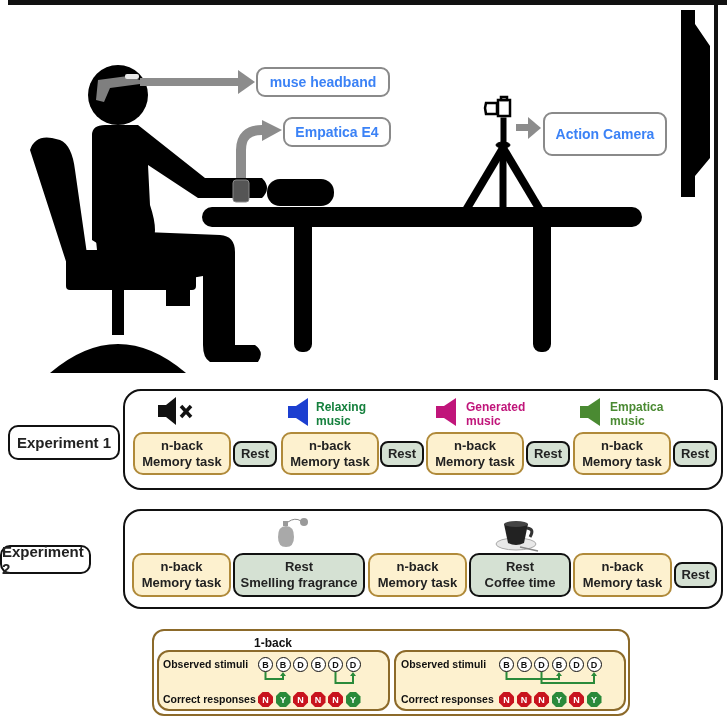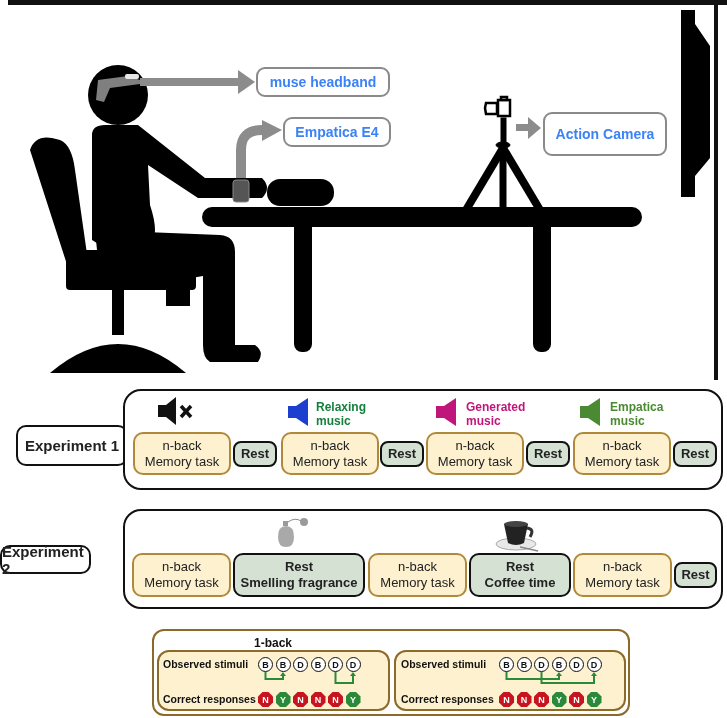--- a/index.html
+++ b/index.html
@@ -10,21 +10,21 @@
     color: #3b82f6; font-weight: bold; font-size: 14px; display: flex; align-items: center; justify-content: center;
     box-sizing: border-box;
   }
   .panel { position: absolute; border: 2px solid #111; border-radius: 18px; background: #fff; box-sizing: border-box; }
   .exp-label {
     position: absolute; border: 2px solid #111; border-radius: 10px; background: #fff; box-sizing: border-box;
     font-weight: bold; font-size: 15px; color: #222; display: flex; align-items: center; justify-content: center;
   }
   .task {
     position: absolute; box-sizing: border-box; border: 2px solid #b08a3a; border-radius: 10px; background: #fdf1cf;
-    font-weight: normal; font-size: 13px; color: #222; display: flex; flex-direction: column; align-items: center; justify-content: center; line-height: 16px; text-align: center;
+    font-weight: bold; font-size: 13px; color: #222; display: flex; flex-direction: column; align-items: center; justify-content: center; line-height: 16px; text-align: center;
   }
   .rest {
     position: absolute; box-sizing: border-box; border: 2px solid #111; border-radius: 8px; background: #d5e1d3;
     font-weight: bold; font-size: 13px; color: #222; display: flex; flex-direction: column; align-items: center; justify-content: center; line-height: 16px; text-align: center;
   }
   .music-label { position: absolute; font-weight: bold; font-size: 12px; line-height: 14px; }
   .nback-outer { position: absolute; box-sizing: border-box; border: 2px solid #8c6a2a; border-radius: 12px; background: #fff; }
   .nback-inner { position: absolute; box-sizing: border-box; border: 2px solid #8c6a2a; border-radius: 12px; background: #fdf1cf; }
   .nback-title { position: absolute; font-weight: bold; font-size: 12px; color: #111; text-align: center; }
   .row-label { position: absolute; font-weight: bold; font-size: 10.5px; color: #111; white-space: nowrap; }
@@ -99,21 +99,21 @@
   <g fill="#8c8c8c">
     <rect x="516" y="124" width="12" height="7"></rect>
     <polygon points="528,117 541,128 528,139"></polygon>
   </g>
 </svg>
 
 <div class="label-box" style="left:256px;top:67px;width:134px;height:30px;">muse headband</div>
 <div class="label-box" style="left:283px;top:117px;width:108px;height:30px;">Empatica E4</div>
 <div class="label-box" style="left:543px;top:112px;width:124px;height:44px;">Action Camera</div>
 
-<div class="exp-label" style="left:16px;top:425px;width:112px;height:41px;">Experiment 1</div>
+<div class="exp-label" style="left:8px;top:425px;width:112px;height:35px;">Experiment 1</div>
 <div class="panel" style="left:123px;top:389px;width:600px;height:101px;"></div>
 
 <svg class="abs" style="left:158px;top:397px" width="45" height="30" viewBox="0 0 45 30">
   <rect x="0" y="8" width="8" height="12" fill="#111"></rect>
   <polygon points="8,8 18,0 18,28 8,20" fill="#111"></polygon>
   <line x1="23" y1="9" x2="33" y2="20" stroke="#111" stroke-width="3.5"></line>
   <line x1="33" y1="9" x2="23" y2="20" stroke="#111" stroke-width="3.5"></line>
 </svg>
 <div class="task" style="left:133px;top:432px;width:98px;height:43px;">
   <span>n-back</span>

